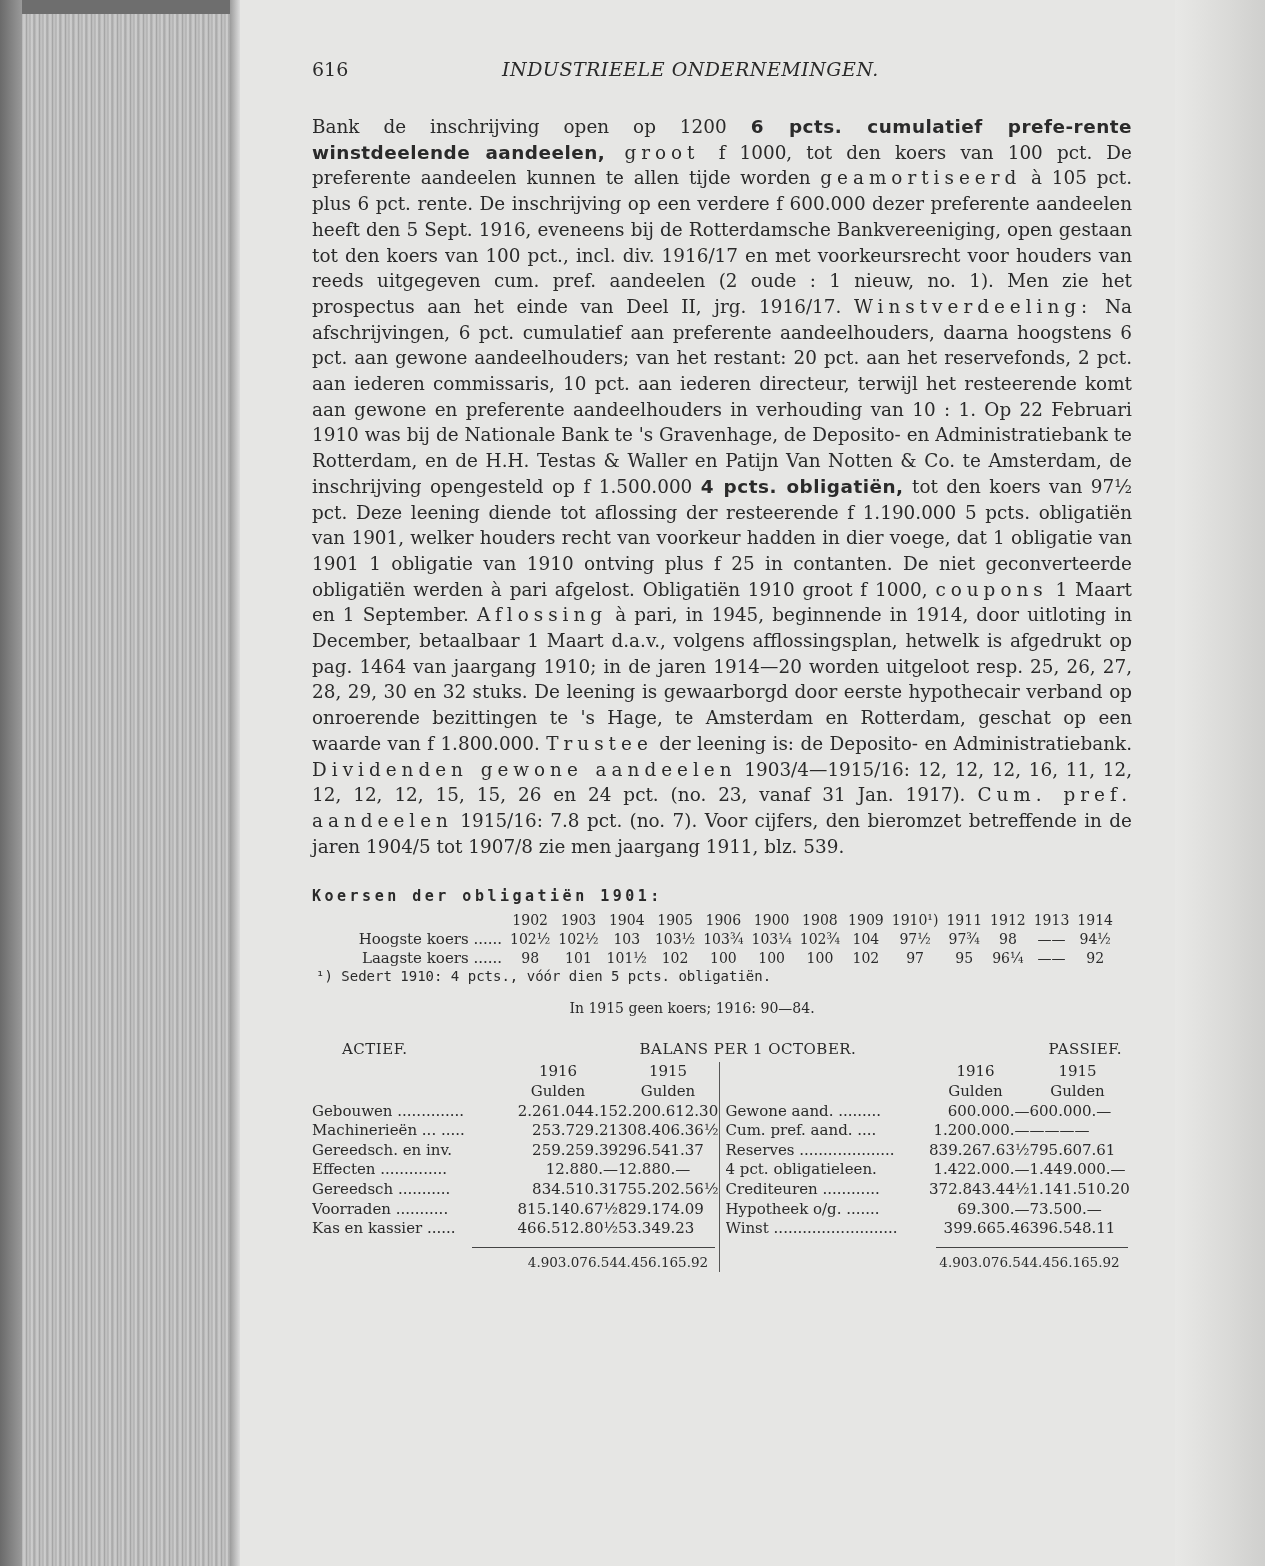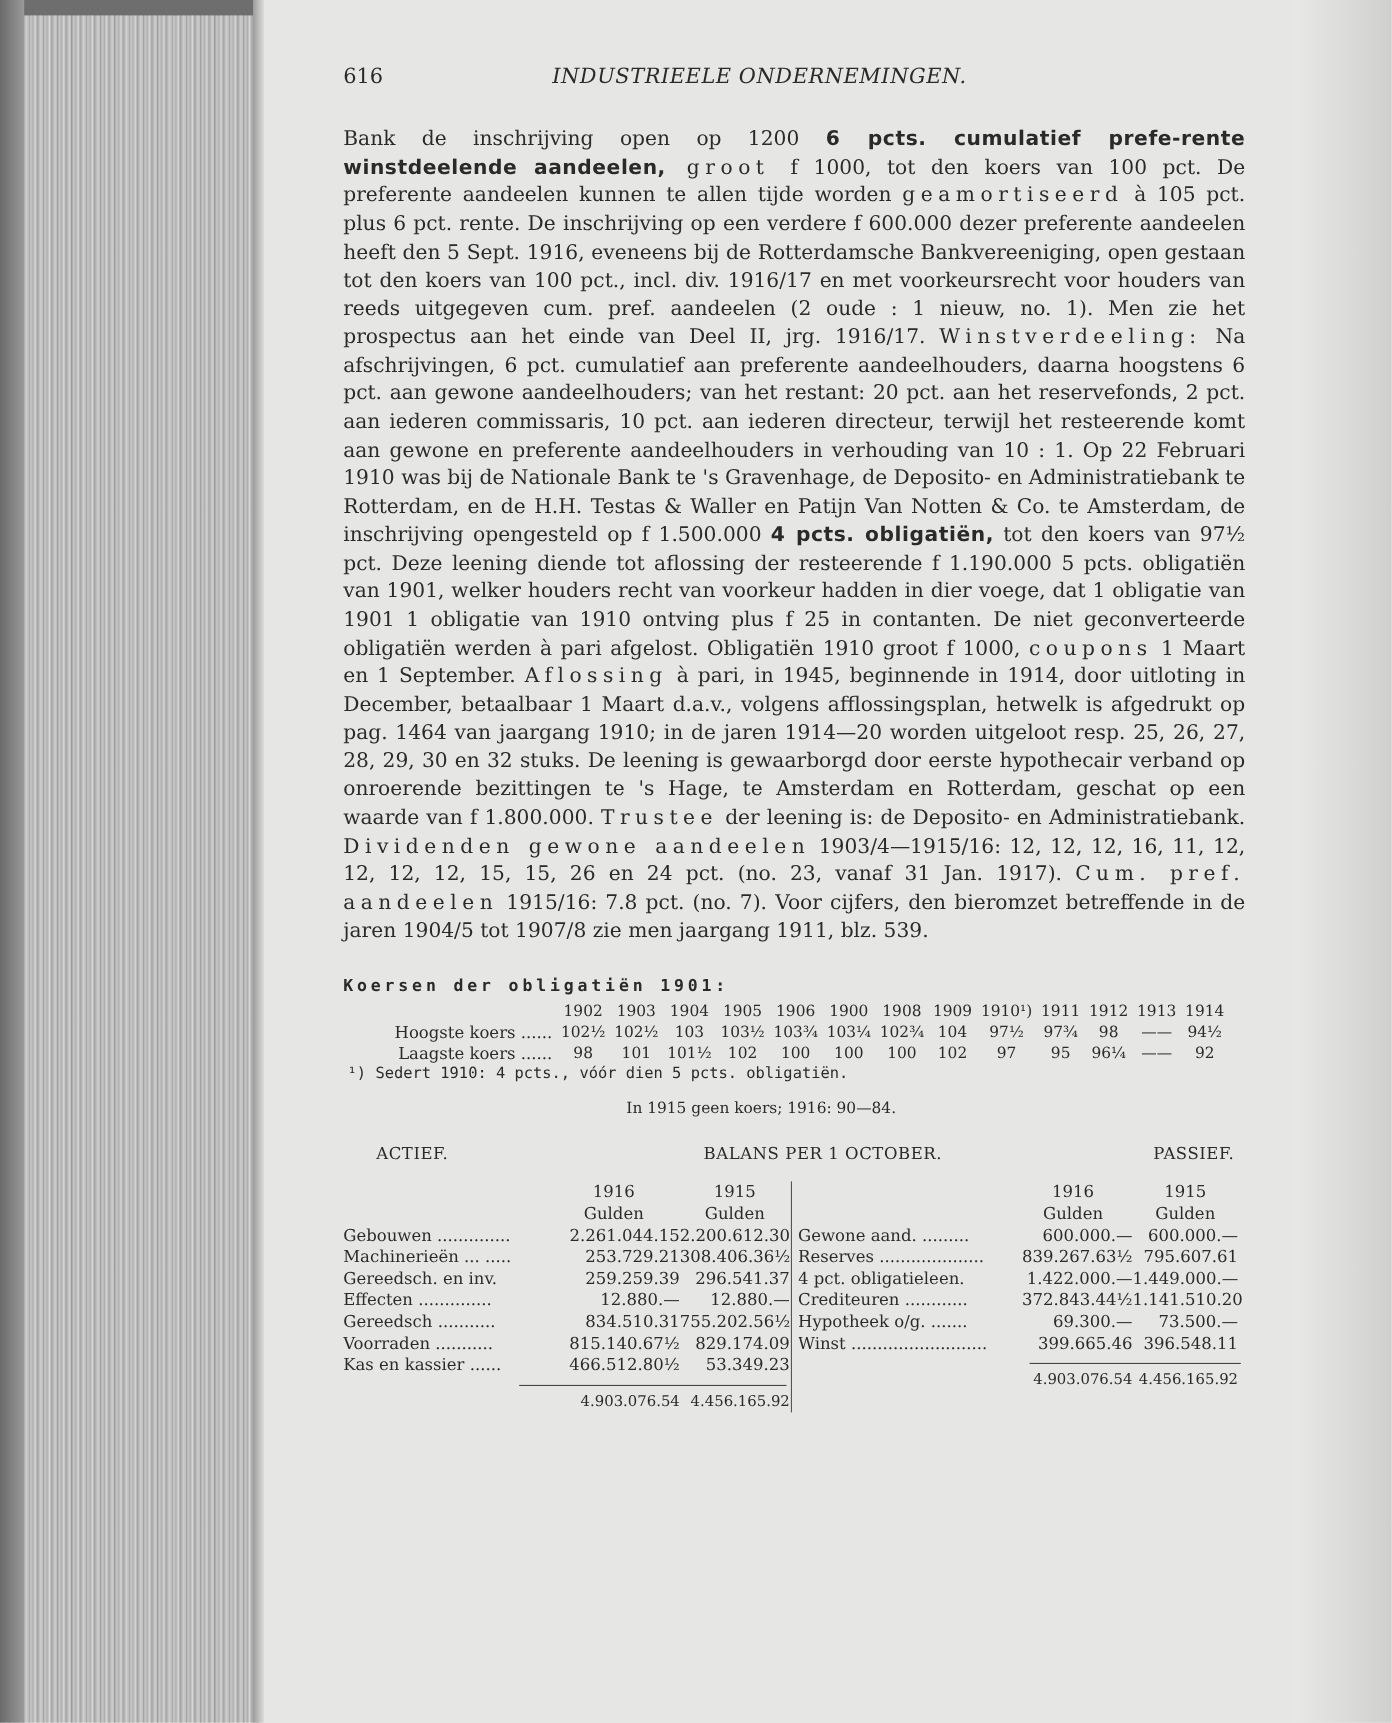--- a/index.html
+++ b/index.html
@@ -54,29 +54,29 @@
   table.koersen { border-collapse: collapse; font-size: 14px; margin-top: 6px; }
   table.koersen td { padding: 0 4px; text-align: center; line-height: 19px; white-space: nowrap; }
   table.koersen td.label { text-align: right; padding-left: 0; width: 190px; font-size: 15px; }
   .footnote { font-size: 14px; margin-left: 4px; font-family: "DejaVu Sans Mono", "Liberation Mono", monospace; }
   .nota { text-align: center; font-size: 14px; margin-top: 16px; margin-left: -60px; }
   .balance-head {
     margin-top: 24px; display: flex; justify-content: space-between;
     font-size: 15px; letter-spacing: 0.5px;
   }
   .balance {
-    display: flex; margin-top: 16px; font-size: 15px; line-height: 19.6px;
+    display: flex; margin-top: 4px; font-size: 15px; line-height: 19.6px;
   }
   .side { position: relative; }
   .side.left { width: 410px; border-right: 1.5px solid #555; }
   .side.right { width: 410px; padding-left: 6px; }
   .row { display: flex; white-space: nowrap; }
   .row .name { width: 186px; overflow: hidden; }
   .row .v1 { width: 120px; text-align: right; }
-  .row .v2 { width: 100px; text-align: right; }
+  .row .v2 { width: 100px; }
   .side.right .row .name { width: 196px; }
   .side.right .row .v1 { width: 108px; }
   .side.right .row .v2 { width: 96px; }
   .hdr .v1, .hdr .v2 { text-align: center; }
   .rule-line { height: 14px; position: relative; }
   .rule-line::after { content: ""; position: absolute; left: 160px; right: 4px; top: 8px; border-top: 1.5px solid #444; }
   .side.right .rule-line::after { left: 210px; }
   .totals { font-size: 13.5px; }
 </style>
 </head>
@@ -223,20 +223,25 @@
           <span class="name"></span>
           <span class="v1">Gulden</span>
           <span class="v2">Gulden</span>
         </div>
       <div class="row">
           <span class="name">Gewone aand. .........</span>
           <span class="v1">600.000.—</span>
           <span class="v2">600.000.—</span>
         </div>
       <div class="row">
+          <span class="name">Cum. pref. aand. ....</span>
+          <span class="v1">1.200.000.—</span>
+          <span class="v2">————</span>
+        </div>
+      <div class="row">
           <span class="name">Reserves ....................</span>
           <span class="v1">839.267.63½</span>
           <span class="v2">795.607.61</span>
         </div>
       <div class="row">
           <span class="name">4 pct. obligatieleen.</span>
           <span class="v1">1.422.000.—</span>
           <span class="v2">1.449.000.—</span>
         </div>
       <div class="row">

